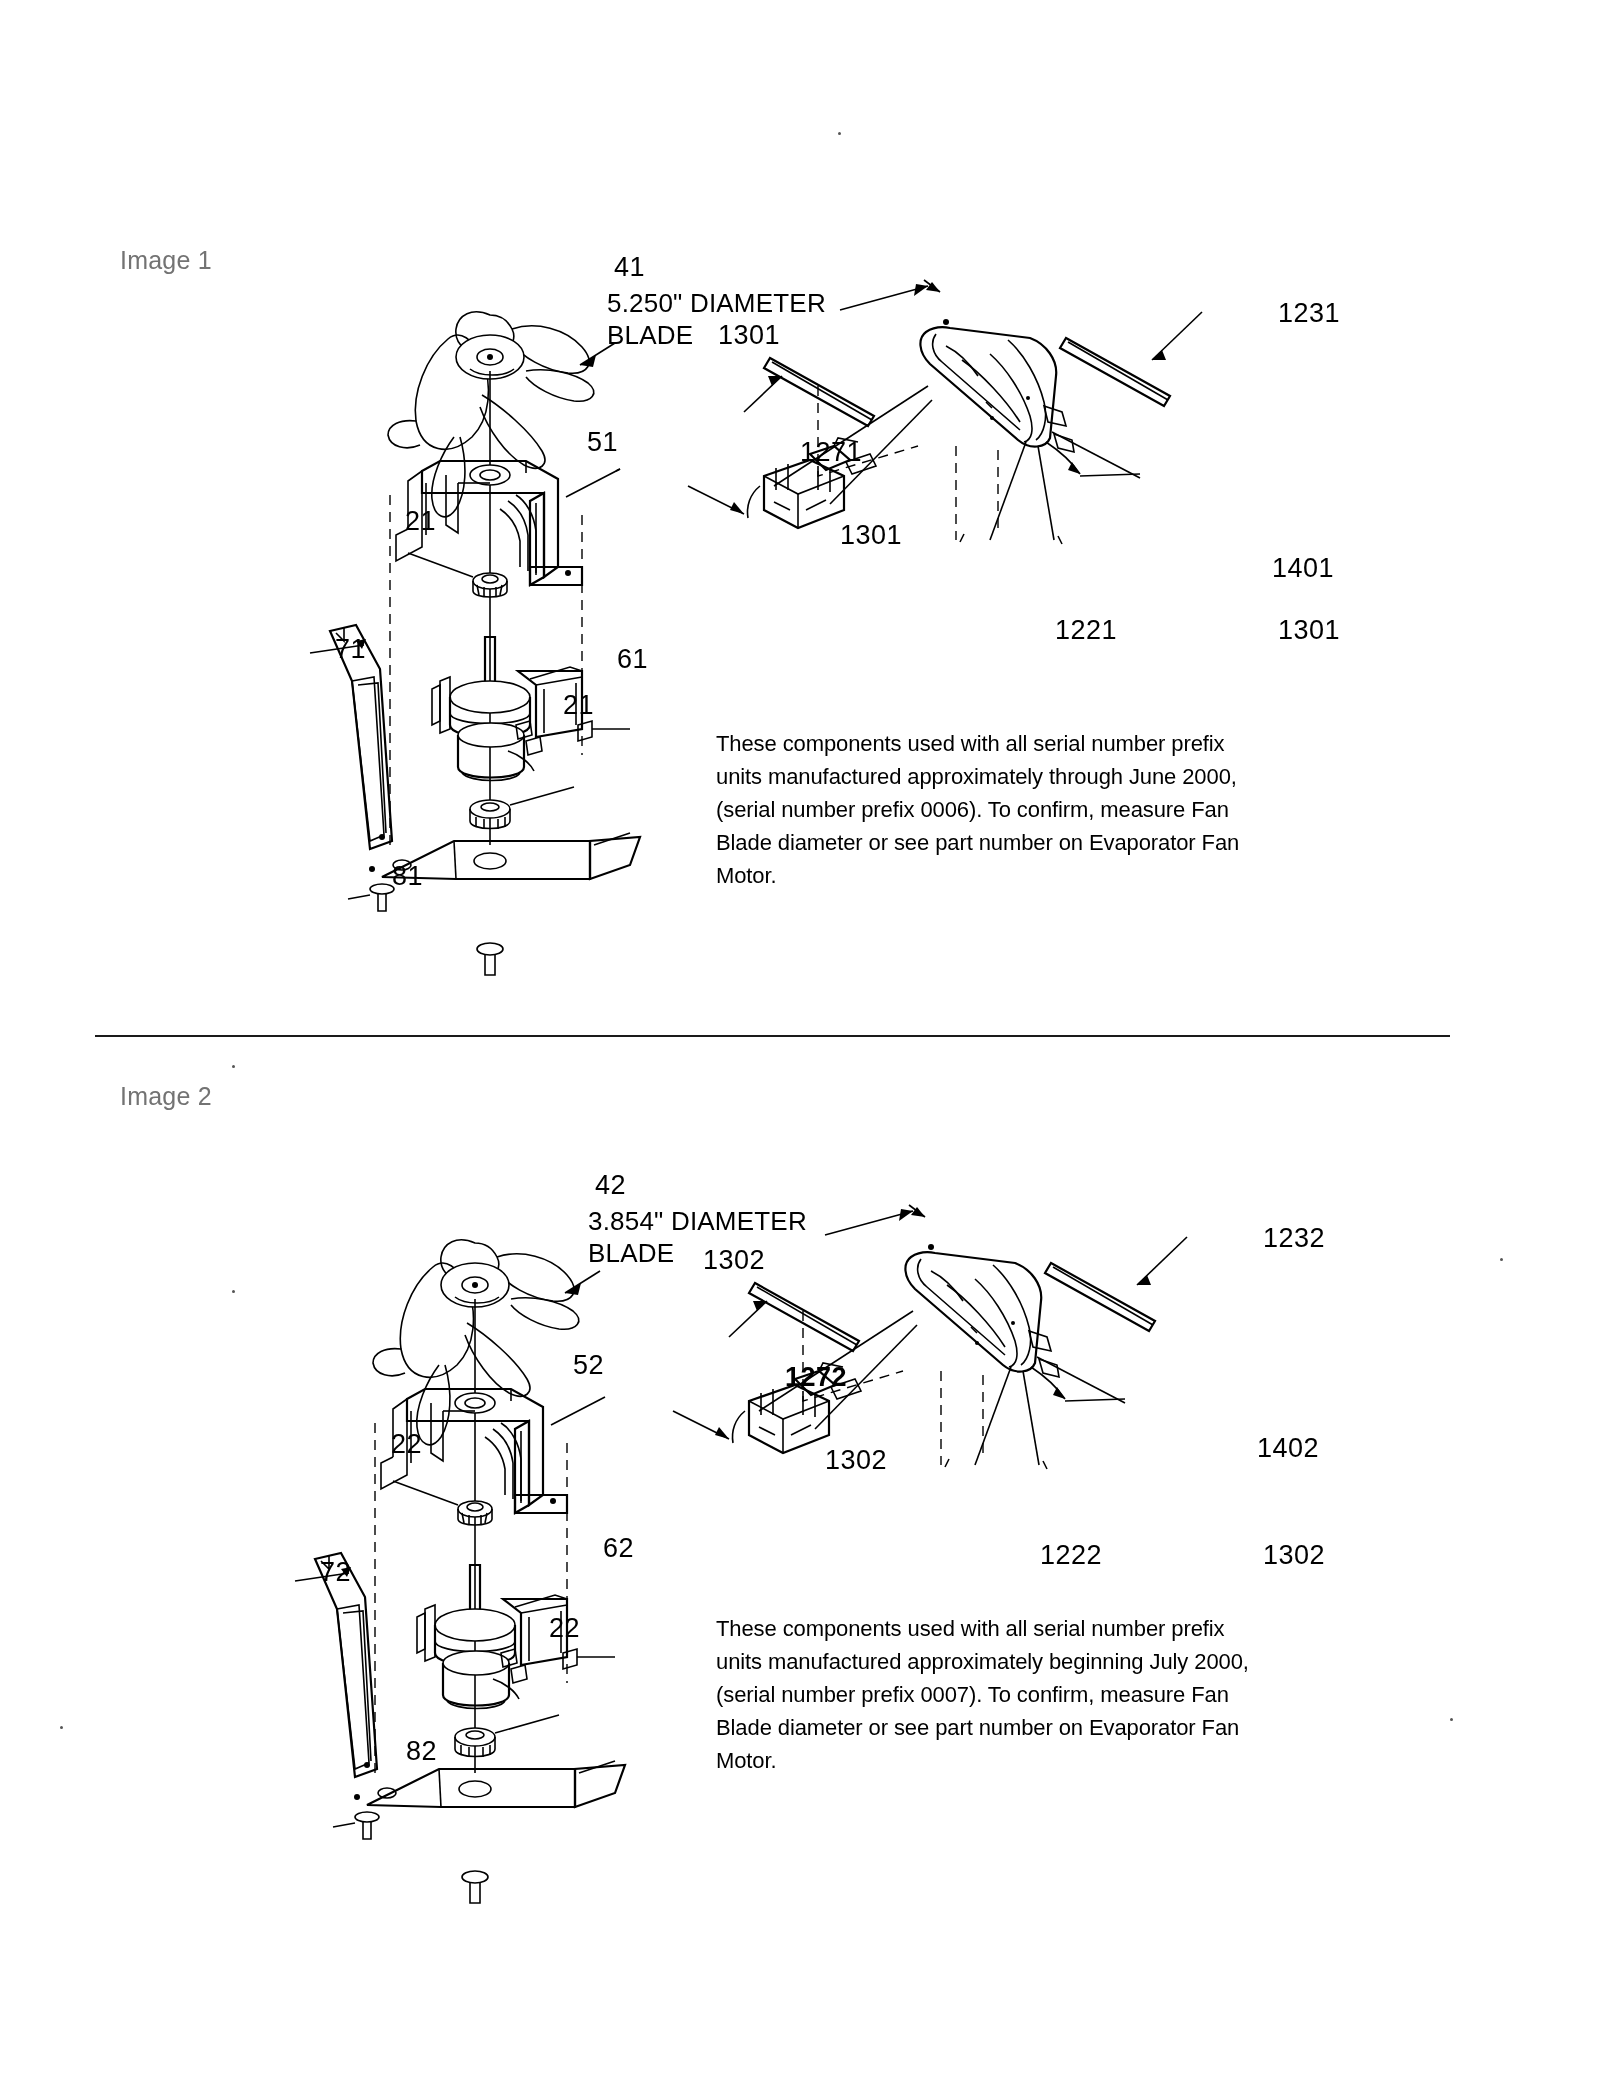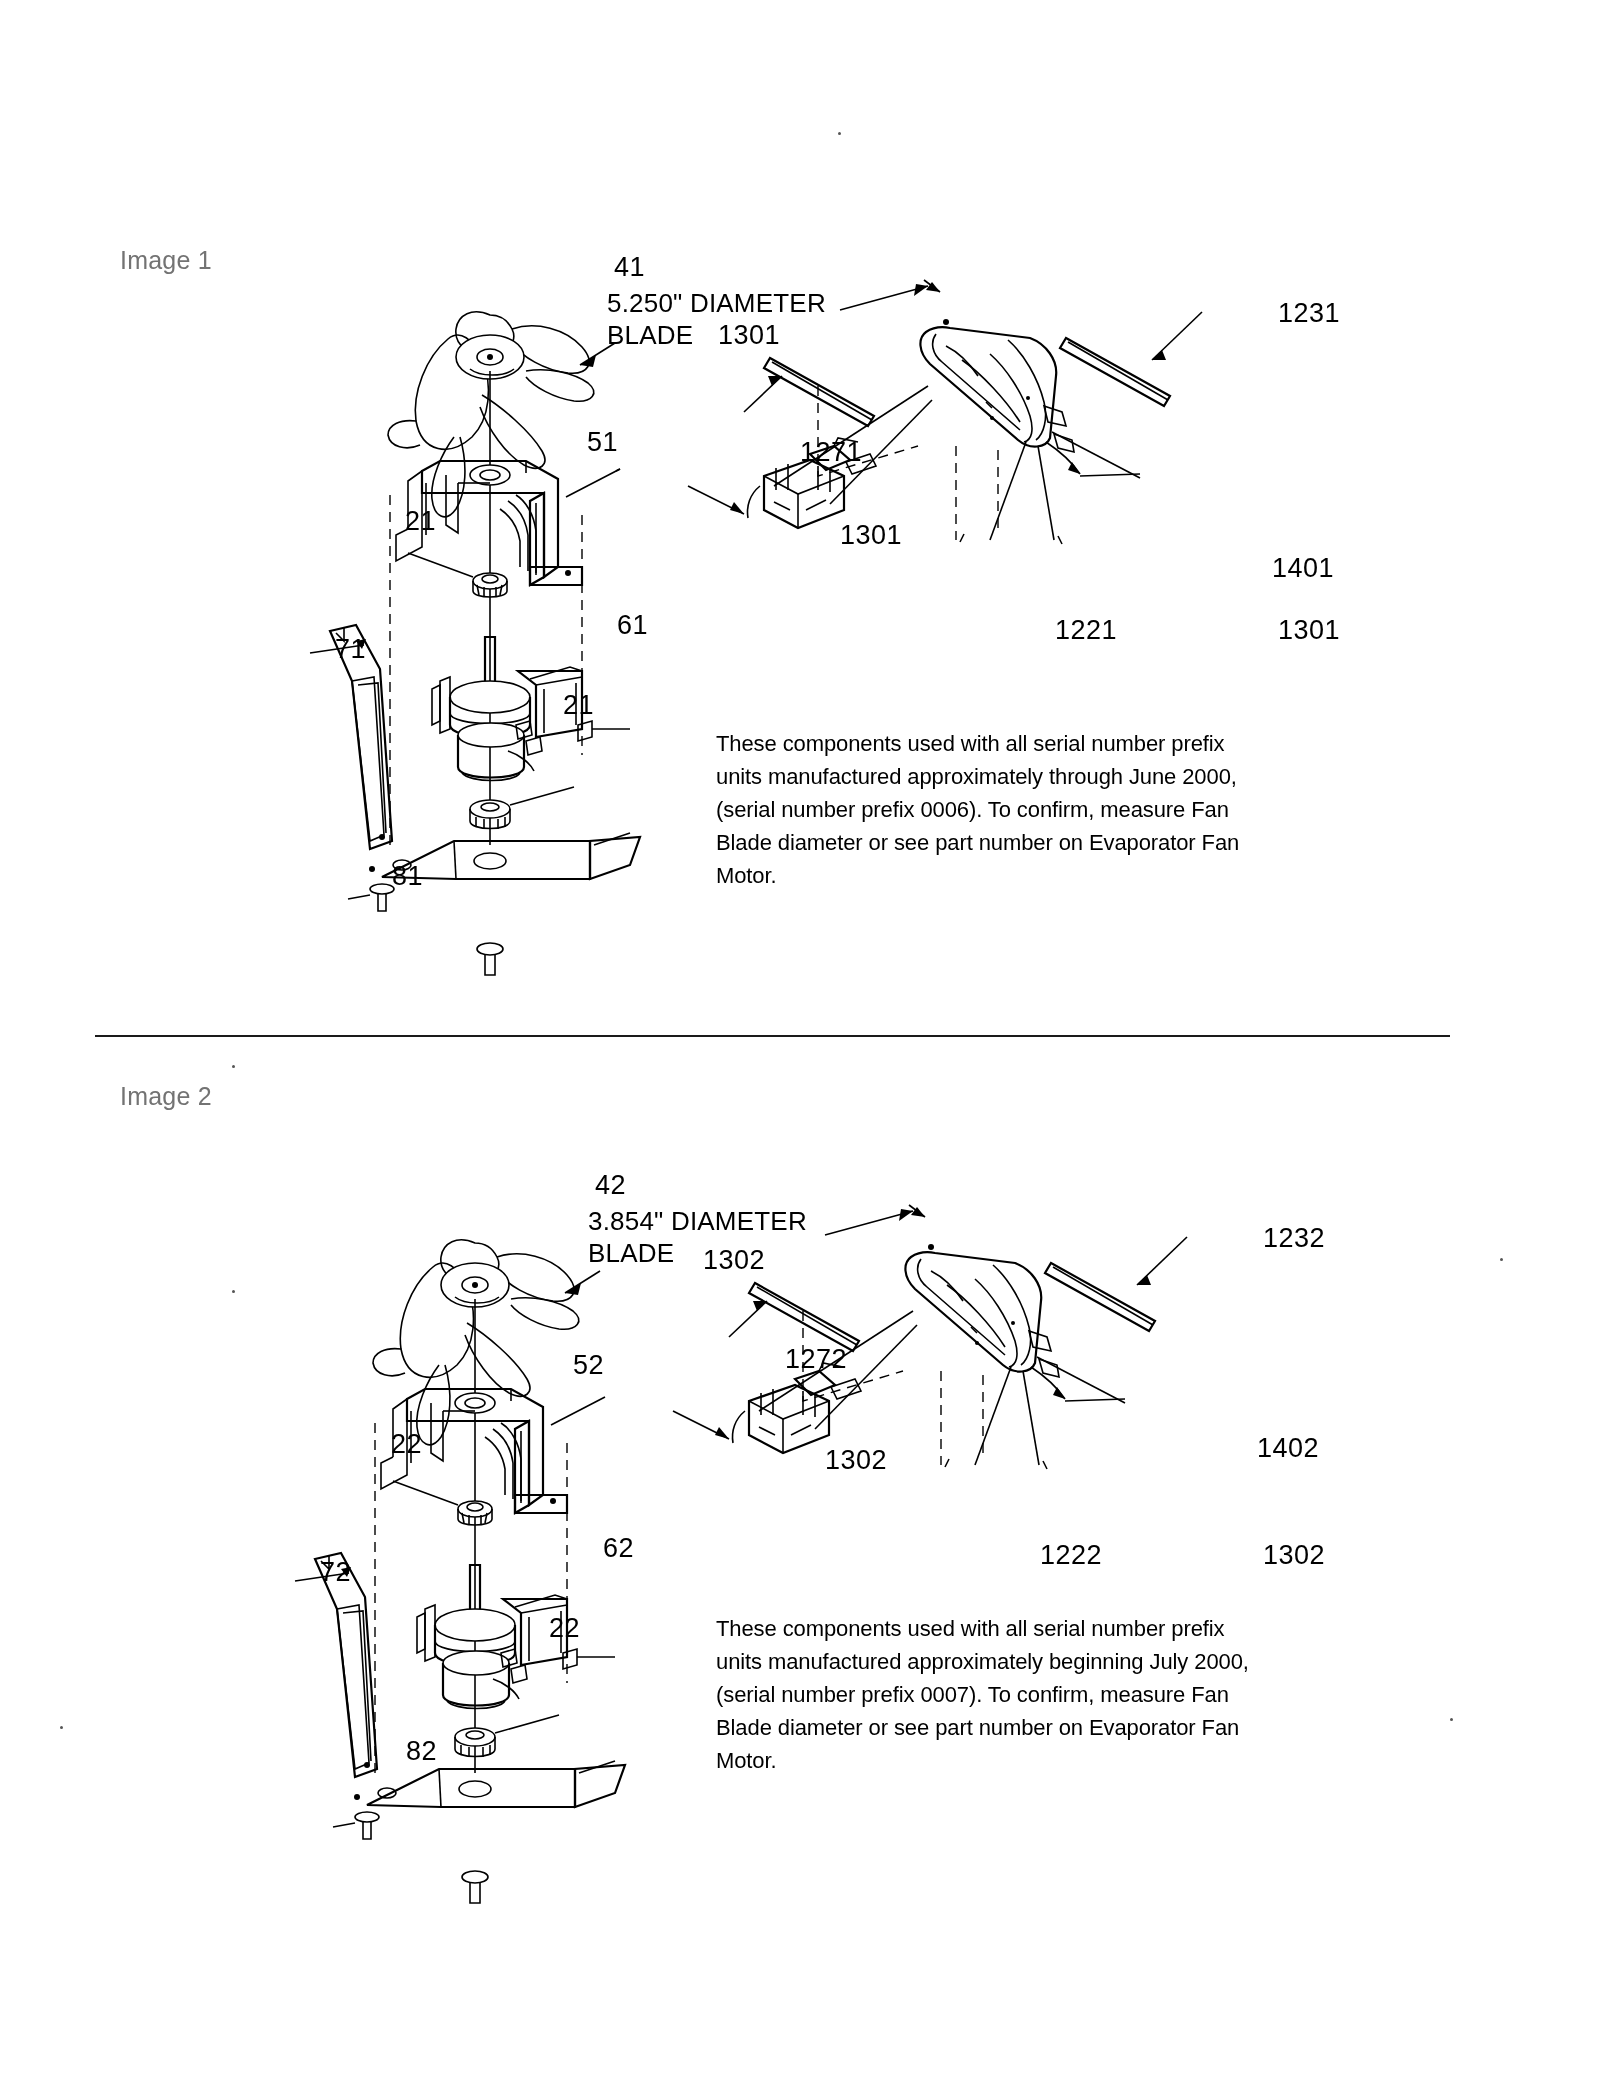--- a/index.html
+++ b/index.html
@@ -201,21 +201,21 @@
       </g>
 
       <g>
         <ellipse class="fillwht-thin" cx="160" cy="664" rx="13" ry="6"></ellipse>
         <path class="ln-thin" d="M155,669 L155,690 L165,690 L165,669" fill="#fff"></path>
       </g>
     </svg>
 
     <div class="callout" style="left:587px; top:427px;">51</div>
     <div class="callout" style="left:405px; top:506px;">21</div>
-    <div class="callout" style="left:617px; top:610px;">61</div>
+    <div class="callout" style="left:617px; top:644px;">61</div>
     <div class="callout" style="left:563px; top:690px;">21</div>
     <div class="callout" style="left:335px; top:634px;">71</div>
     <div class="callout" style="left:392px; top:813px;margin-top:48px;">81</div>
 
     <svg class="art" style="left:330px; top:285px;" width="420" height="610" viewBox="0 0 420 610">
       <path class="ln-thin" d="M34,360 L-20,368"></path>
       <path class="ln-thin" d="M40,610 L18,614"></path>
       <path class="ln-thin" d="M290,184 L286,186"></path>
     </svg>
 
@@ -498,21 +498,21 @@
       <path class="ln-thin" d="M240,186 L300,184"></path>
       <path class="ln-thin" d="M120,252 L124,244"></path>
       <path class="ln-thin" d="M222,254 L218,246"></path>
       <circle class="fillblk" cx="106" cy="32" r="3"></circle>
       <circle class="fillblk" cx="152" cy="128" r="2"></circle>
       <circle class="fillblk" cx="188" cy="108" r="2"></circle>
     </svg>
 
     <div class="callout" style="left:703px; top:205px;">1302</div>
     <div class="callout" style="left:1263px; top:183px;">1232</div>
-    <div class="callout" style="left:785px; top:304px;">1272</div>
+    <div class="callout" style="left:785px; top:322px;font-weight:bold;">1272</div>
     <div class="callout" style="left:1257px; top:393px;">1402</div>
     <div class="callout" style="left:825px; top:405px;">1302</div>
     <div class="callout" style="left:1040px; top:500px;">1222</div>
     <div class="callout" style="left:1263px; top:500px;">1302</div>
 
     <div class="note" style="left:716px; top:1572px; top:572px;">These components used with all serial number prefix units manufactured approximately beginning July 2000, (serial number prefix 0007). To confirm, measure Fan Blade diameter or see part number on Evaporator Fan Motor.</div>
   </div>
 
   <span class="speck" style="left:838px; top:132px;"></span>
   <span class="speck" style="left:232px; top:1065px;"></span>

